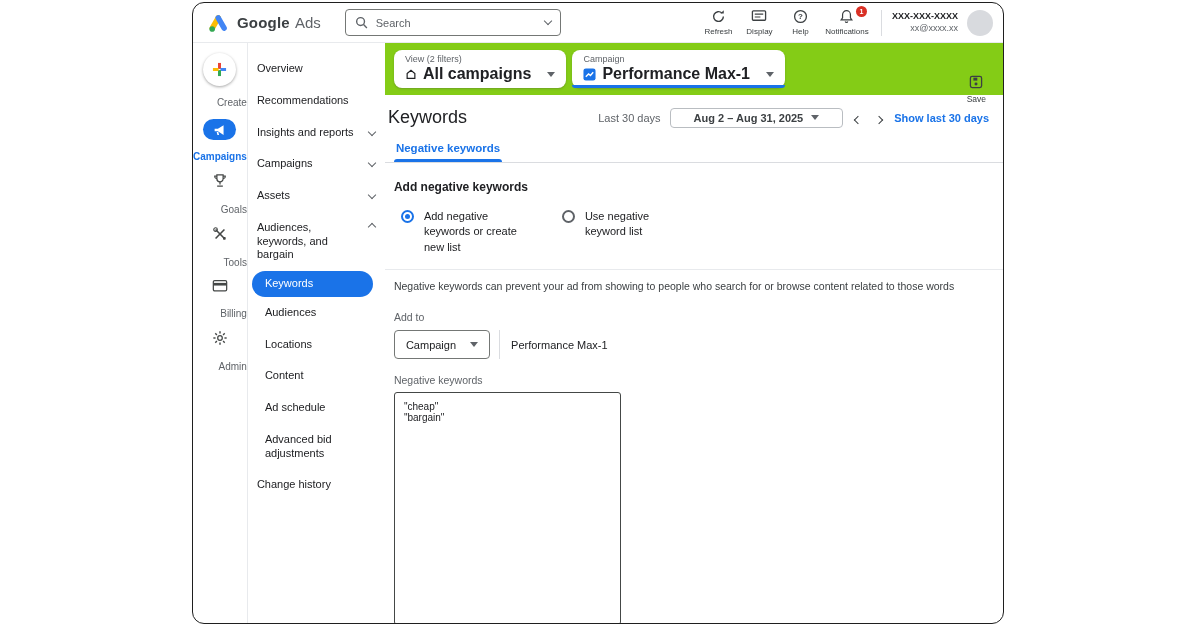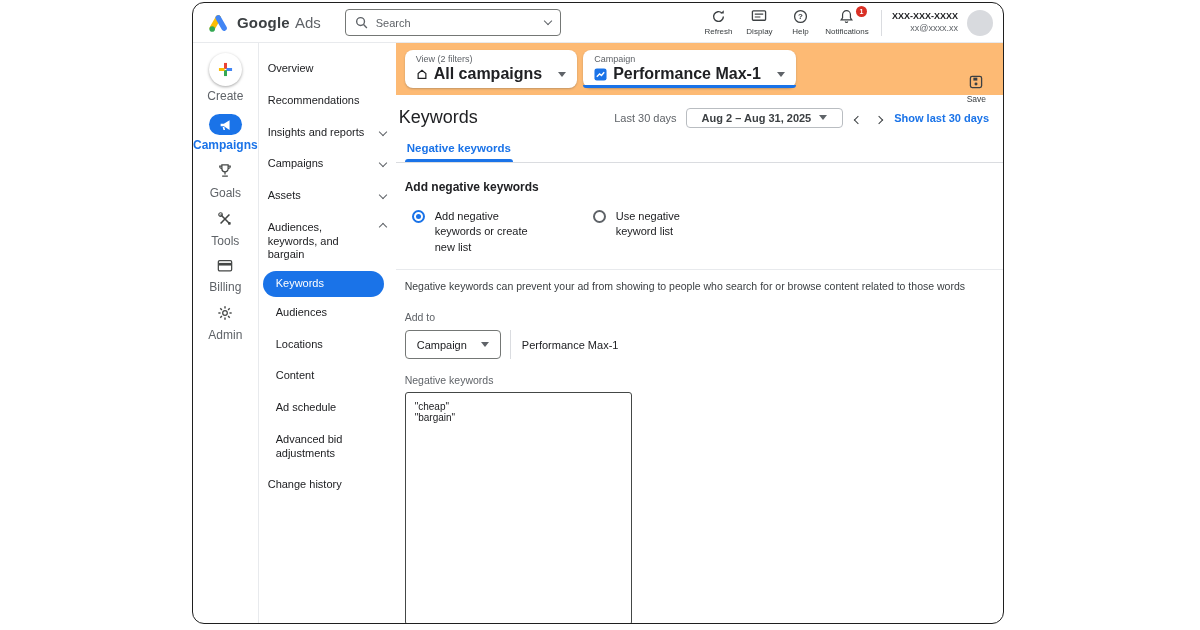--- a/index.html
+++ b/index.html
@@ -32,62 +32,62 @@
   .acct-id { font-size:9px; font-weight:700; color:#202124; }
   .acct-email { font-size:9px; color:#5f6368; }
   .avatar { width:26px; height:26px; border-radius:50%; background:#d8dade; margin-left:9px; }
 
   
   .bodywrap { flex:1; display:flex; min-height:0; }
   .rail { flex:0 0 50px; border-right:1px solid #e8eaed; padding-top:10px; text-align:center; }
   .rail-item { margin-bottom:11px; cursor:pointer; }
   .create-circle { width:33px; height:33px; border-radius:50%; background:#fff; box-shadow:0 1px 3px rgba(0,0,0,.35);
                    display:flex; align-items:center; justify-content:center; margin:0 auto 3px; }
-  .rail-label { font-size:12px; color:#5f6368; margin-top:3px; }
+  .rail-label { font-size:10px; color:#5f6368; margin-top:11px;text-align:right; }
   .rail-label.active { color:#1a73e8; font-weight:700; }
   .camp-pill { width:33px; height:21px; border-radius:11px; background:#1a73e8; display:flex; align-items:center; justify-content:center; margin:3px auto 0; }
   .rail-ico { margin-top:4px; }
 
   .nav { flex:0 0 137px; padding-top:10px; font-size:11px; color:#202124; }
   .nav-item { display:flex; justify-content:space-between; align-items:flex-start; padding:9px 10px 9px 9px; line-height:1.25; cursor:pointer; }
   .nav-item.sub { padding-left:17px; }
   .nav-item.active { background:#1a73e8; color:#fff; border-radius:14px; margin:0 12px 0 4px; padding:6px 0 6px 13px; }
   .nav-item .chev { flex:0 0 auto; margin-left:6px; margin-top:3px; }
 
   .content { flex:1; display:flex; flex-direction:column; min-width:0; }
-  .context-strip { background:#fdba74; padding:7px 16px 7px 9px; position:relative; }
+  .context-strip { background:#84cc16; padding:7px 16px 7px 9px; position:relative; }
   .selector-row { display:flex; gap:6px; }
   .selector-card { background:#fff; border-radius:8px; box-shadow:0 1px 2px rgba(60,64,67,.3); padding:4px 11px 5px 11px; position:relative; cursor:pointer; }
   .sel-label { font-size:9px; color:#5f6368; }
   .sel-value { display:flex; align-items:center; gap:6px; font-size:16px; font-weight:700; color:#202124; margin-top:1px; }
   .sel-value .caret { margin-left:10px; }
   .selector-card.active::after { content:''; position:absolute; left:0; right:0; bottom:0; height:3px; background:#1a73e8; border-radius:0 0 8px 8px; }
   .filter-row { display:flex; align-items:center; margin-top:8px; gap:11px; }
   .filters-label { font-size:11px; color:#5f6368; }
   .chip { border:1px solid #c4c7c5; border-radius:14px; padding:3px 12px; font-size:11px; font-weight:600; color:#202124; cursor:pointer; }
   .add-filter { font-size:11px; color:#3c4043; font-weight:600; cursor:pointer; }
   .save-block { position:absolute; right:17px; top:32px; text-align:center; cursor:pointer; }
   .save-label { font-size:8.5px; color:#3c4043; margin-top:1px; }
 
   .page-header { display:flex; align-items:center; padding:12px 14px 4px 3px; }
   .page-title { font-size:18px; color:#202124; }
   .date-area { margin-left:auto; display:flex; align-items:center; gap:9px; }
   .date-preset { font-size:11px; color:#5f6368; }
-  .date-box { border:1px solid #b9bdc1; border-radius:4px; padding:3px 15px; font-size:11px; font-weight:700; color:#3c4043;
+  .date-box { border:1px solid #b9bdc1; border-radius:4px; padding:3px 23px; font-size:11px; font-weight:700; color:#3c4043;
               display:flex; align-items:center; gap:8px; cursor:pointer; }
   .date-nav { padding:0 3px; cursor:pointer; }
   .show-link { font-size:11px; font-weight:700; color:#1a73e8; cursor:pointer; }
 
   .tabbar { border-bottom:1px solid #dadce0; padding-left:9px; display:flex; margin-top:4px; }
   .tab { color:#1a73e8; font-size:11.5px; font-weight:700; padding:6px 2px 8px; position:relative; cursor:pointer; }
   .tab::after { content:''; position:absolute; left:0; right:0; bottom:0; height:3px; background:#1a73e8; border-radius:3px 3px 0 0; }
 
   .form { flex:1; padding:17px 0 0 9px; font-size:11px; color:#202124; }
   .form-heading { font-size:12px; font-weight:700; }
-  .radio-row { display:flex; gap:46px; margin-top:15px; padding-left:7px; }
+  .radio-row { display:flex; gap:26px; margin-top:15px; padding-left:7px; }
   .radio-opt { display:flex; gap:10px; line-height:1.4; cursor:pointer; }
   .radio-opt .lbl { max-width:112px; }
   .radio { width:13px; height:13px; border-radius:50%; flex:0 0 auto; margin-top:1px; position:relative; }
   .radio.checked { border:2px solid #1a73e8; }
   .radio.checked::after { content:''; position:absolute; inset:2px; border-radius:50%; background:#1a73e8; }
   .radio.unchecked { border:2px solid #5f6368; }
   .divider { height:1px; background:#e8eaed; margin:14px 0 0 -9px; }
   .hint { margin-top:10px; font-size:10.5px; color:#3c4043; }
   .add-to-label, .ta-label { margin-top:19px; font-size:10.5px; color:#5f6368; }
   .scope-row { display:flex; align-items:center; margin-top:7px; }

